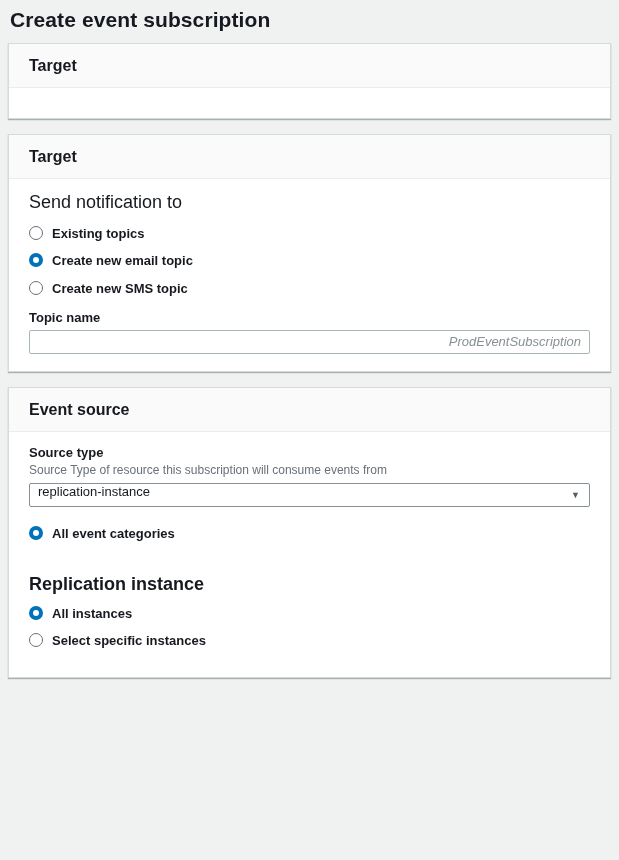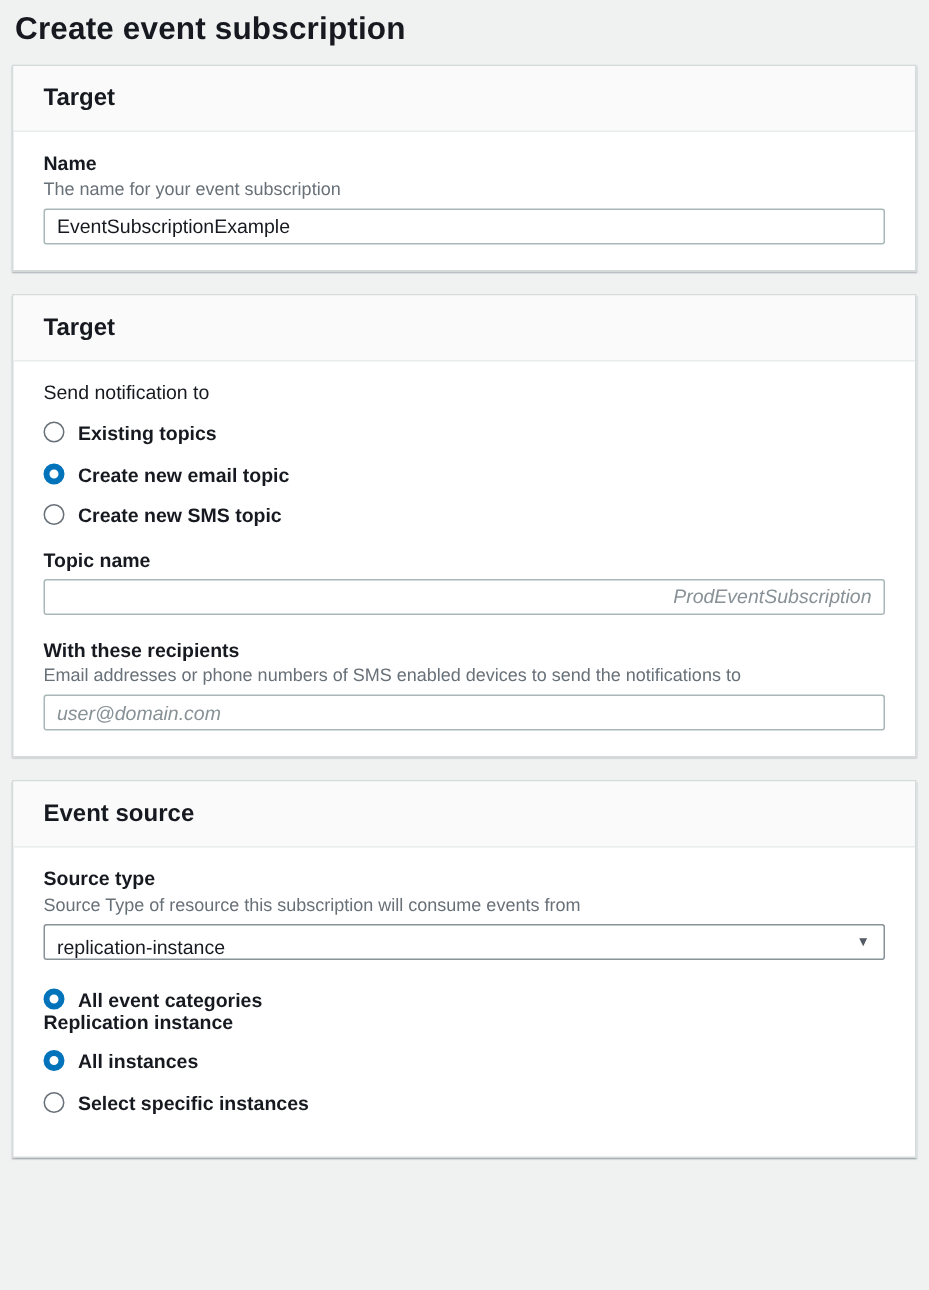--- a/index.html
+++ b/index.html
@@ -48,66 +48,61 @@
   .checkbox {
     width: 14px; height: 14px; border-radius: 2px; flex: none;
     border: 1px solid #687078; background: #fff;
     display: inline-flex; align-items: center; justify-content: center;
   }
   .checkbox.checked { background: #0073bb; border-color: #0073bb; }
   .checkbox svg { display: none; }
   .checkbox.checked svg { display: block; }
   .checkbox-label { font-size: 13px; font-weight: 700; margin-left: 8px; }
 
-  .group-label { font-size: 13px; margin: 0 0 12px; line-height: 1.2; }
+  .group-label { font-size: 18px; margin: 0 0 12px; line-height: 1.2; }
   .group-label.bold { font-weight: 700; margin-bottom: 10px; }
   .radio-row { display: flex; align-items: flex-start; margin-bottom: 12px; }
   .radio-row:last-child { margin-bottom: 0; }
   .radio {
     width: 14px; height: 14px; border-radius: 50%; flex: none;
     border: 1px solid #687078; background: #fff;
   }
   .radio.checked { border: 4px solid #0073bb; }
   .radio-label { font-size: 13px; font-weight: 700; margin-left: 9px; line-height: 1.2; }
 
   .select {
     position: relative; width: 100%; height: 24px;
     border: 1px solid #879196; border-radius: 2px;
     background: #fff; cursor: pointer;
-    display: flex; align-items: flex-end;
+    display: flex; align-items: flex-start;
     padding: 0 28px 0 8px; font-size: 13px; color: #16191f;
   }
   .select .caret {
     position: absolute; right: 9px; top: 50%; transform: translateY(-50%);
     font-size: 9px; color: #545b64; line-height: 1;
   }
 
   .mt14 { margin-top: 14px; }
   .mt16 { margin-top: 16px; }
   .mt19 { margin-top: 19px; }
-  .mt33 { }
+  .mt33 { margin-top: 33px; }
   .pb-extra { padding-bottom: 28px; }
 </style>
 </head>
 <body>
 
 <div class="page">
 
   <h1 class="page-title">Create event subscription</h1>
 
   <section class="card">
     <div class="card-header">
       <h2>Target</h2>
     </div>
     <div class="card-body">
-      <div class="field">
-        <label class="field-label">Name</label>
-        <div class="field-desc">The name for your event subscription</div>
-        <input class="text-input" type="text" value="EventSubscriptionExample" style="">
-      </div>
     </div>
   </section>
 
   <section class="card">
     <div class="card-header">
       <h2>Target</h2>
     </div>
     <div class="card-body">
       <div class="group-label">Send notification to</div>
 
@@ -122,25 +117,20 @@
       <div class="radio-row">
         <span class="radio"></span>
         <span class="radio-label">Create new SMS topic</span>
       </div>
 
       <div class="field mt14">
         <label class="field-label">Topic name</label>
         <input class="text-input mt" type="text" placeholder="ProdEventSubscription" style="">
       </div>
 
-      <div class="field mt16">
-        <label class="field-label">With these recipients</label>
-        <div class="field-desc">Email addresses or phone numbers of SMS enabled devices to send the notifications to</div>
-        <input class="text-input" type="text" placeholder="user@domain.com" style="">
-      </div>
     </div>
   </section>
 
   <section class="card">
     <div class="card-header">
       <h2>Event source</h2>
     </div>
     <div class="card-body pb-extra">
       <div class="field">
         <label class="field-label">Source type</label>

